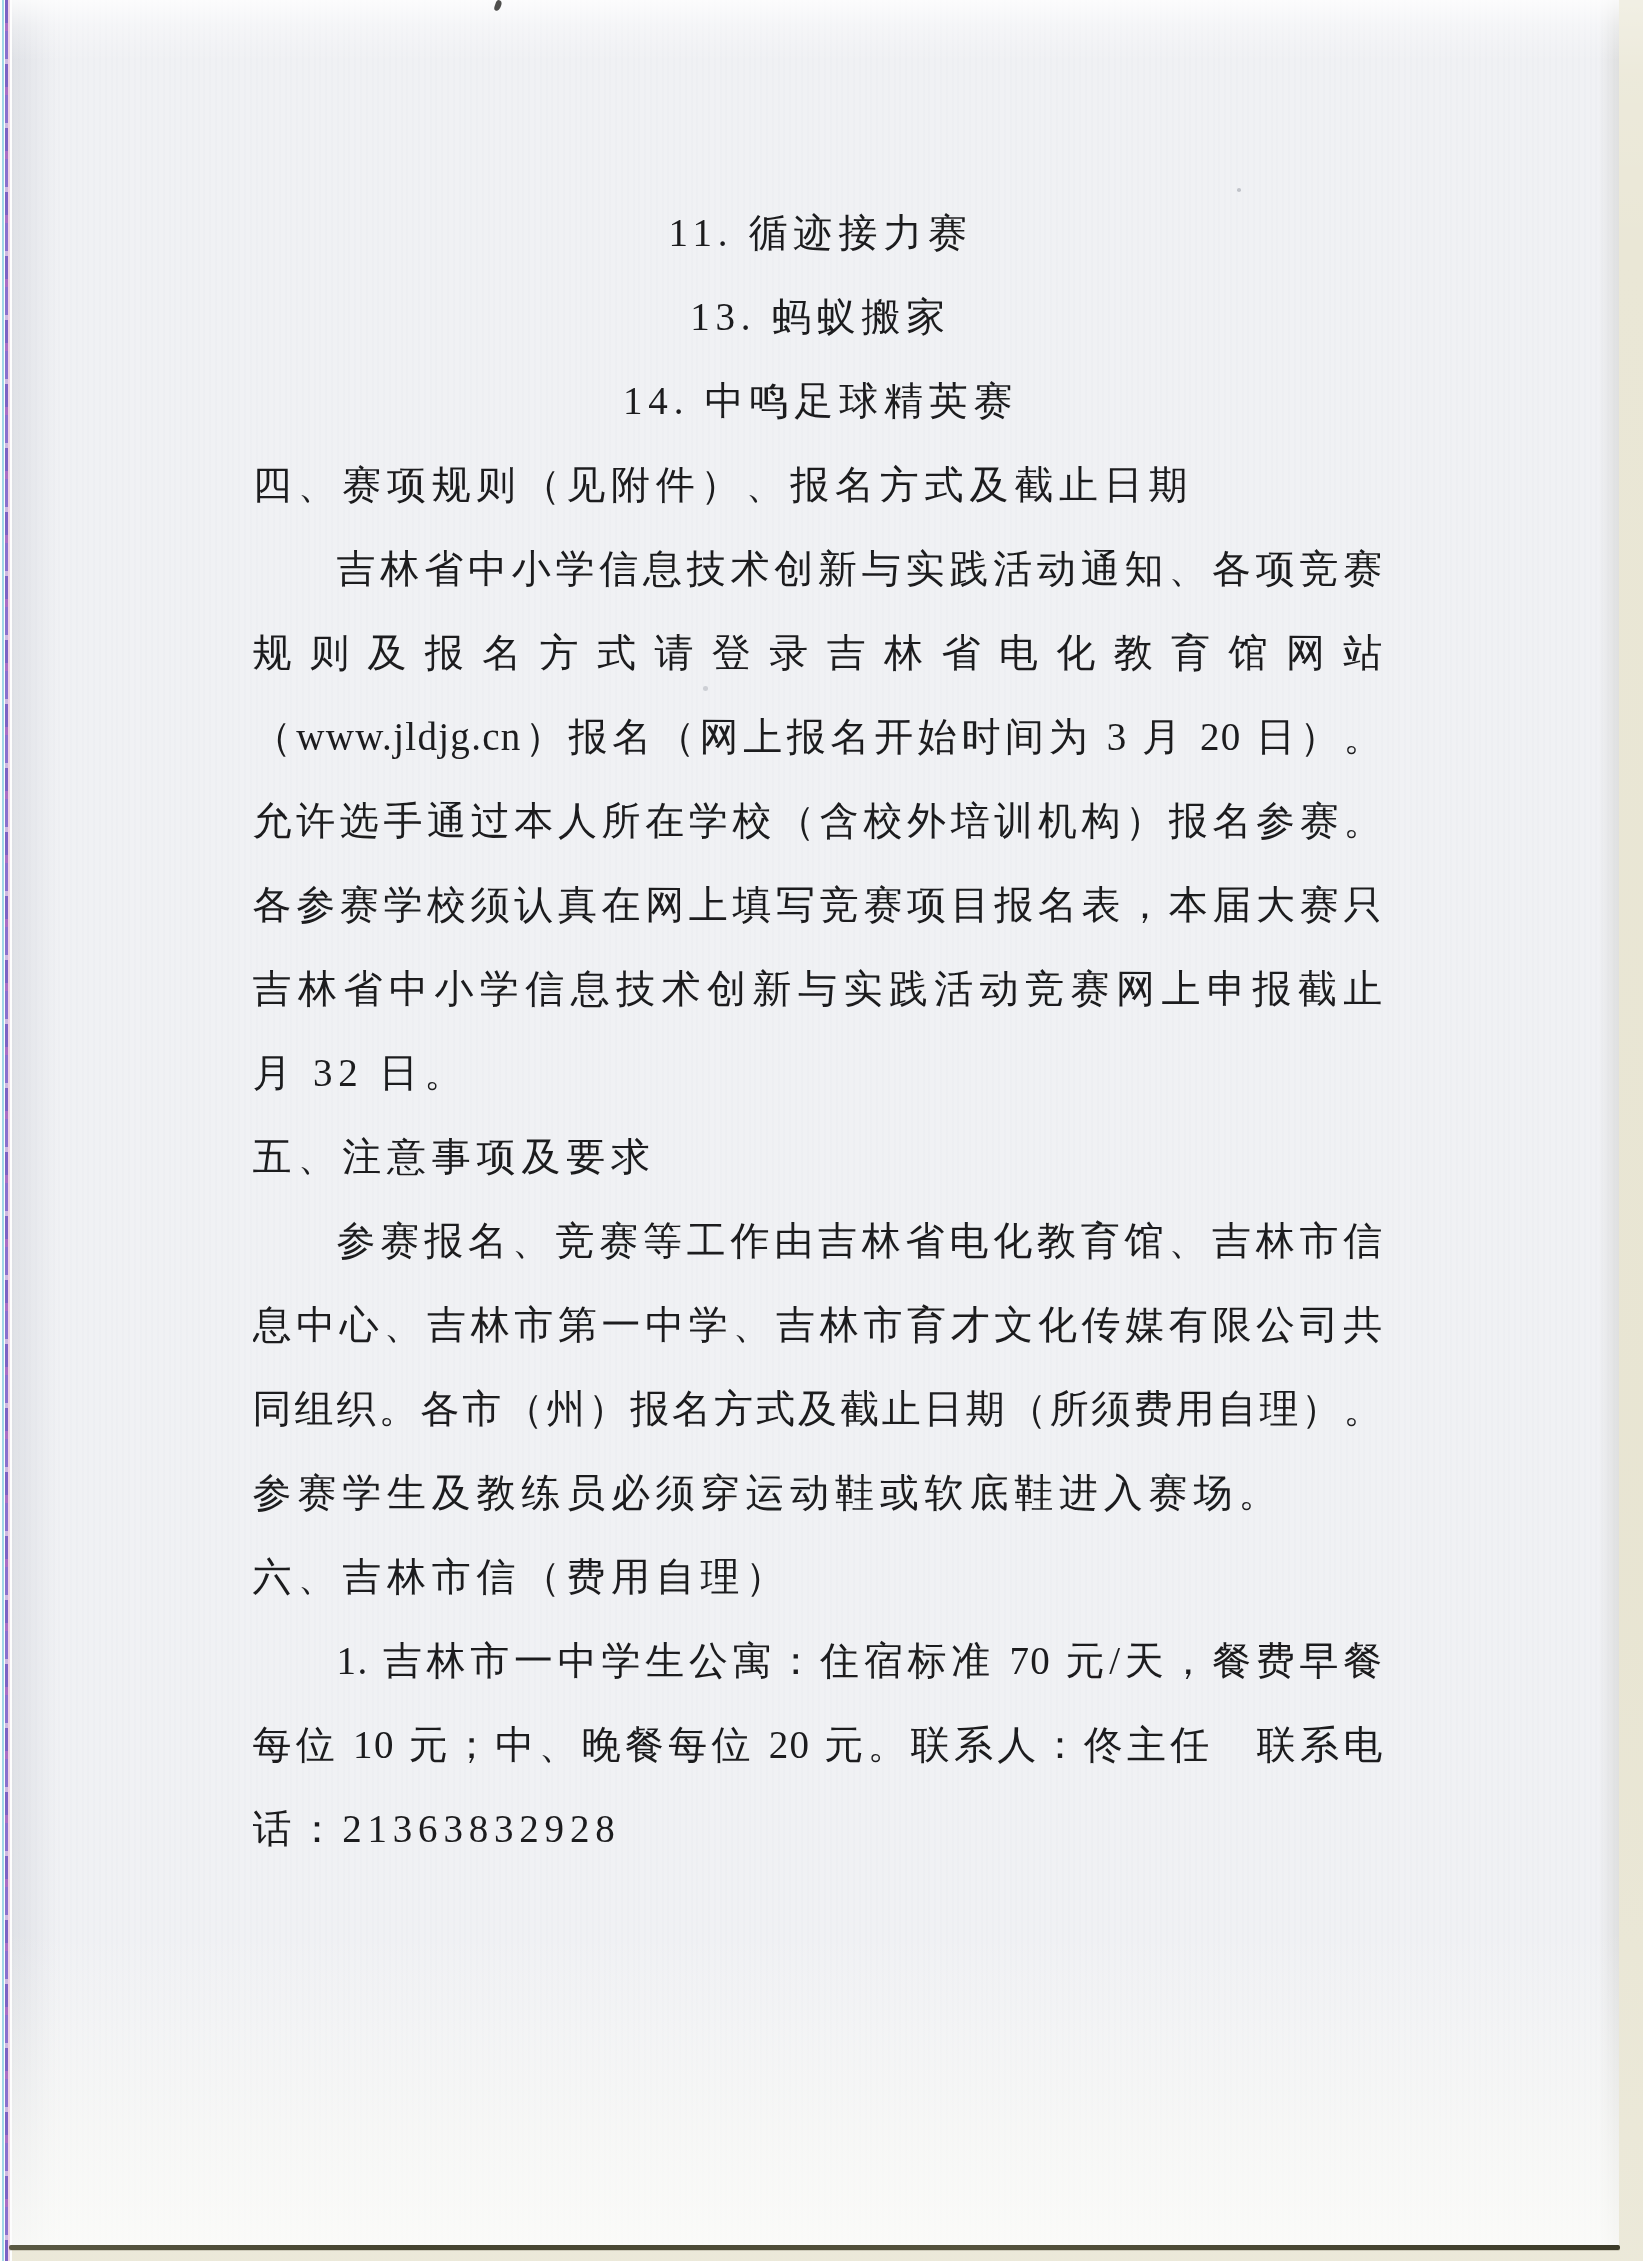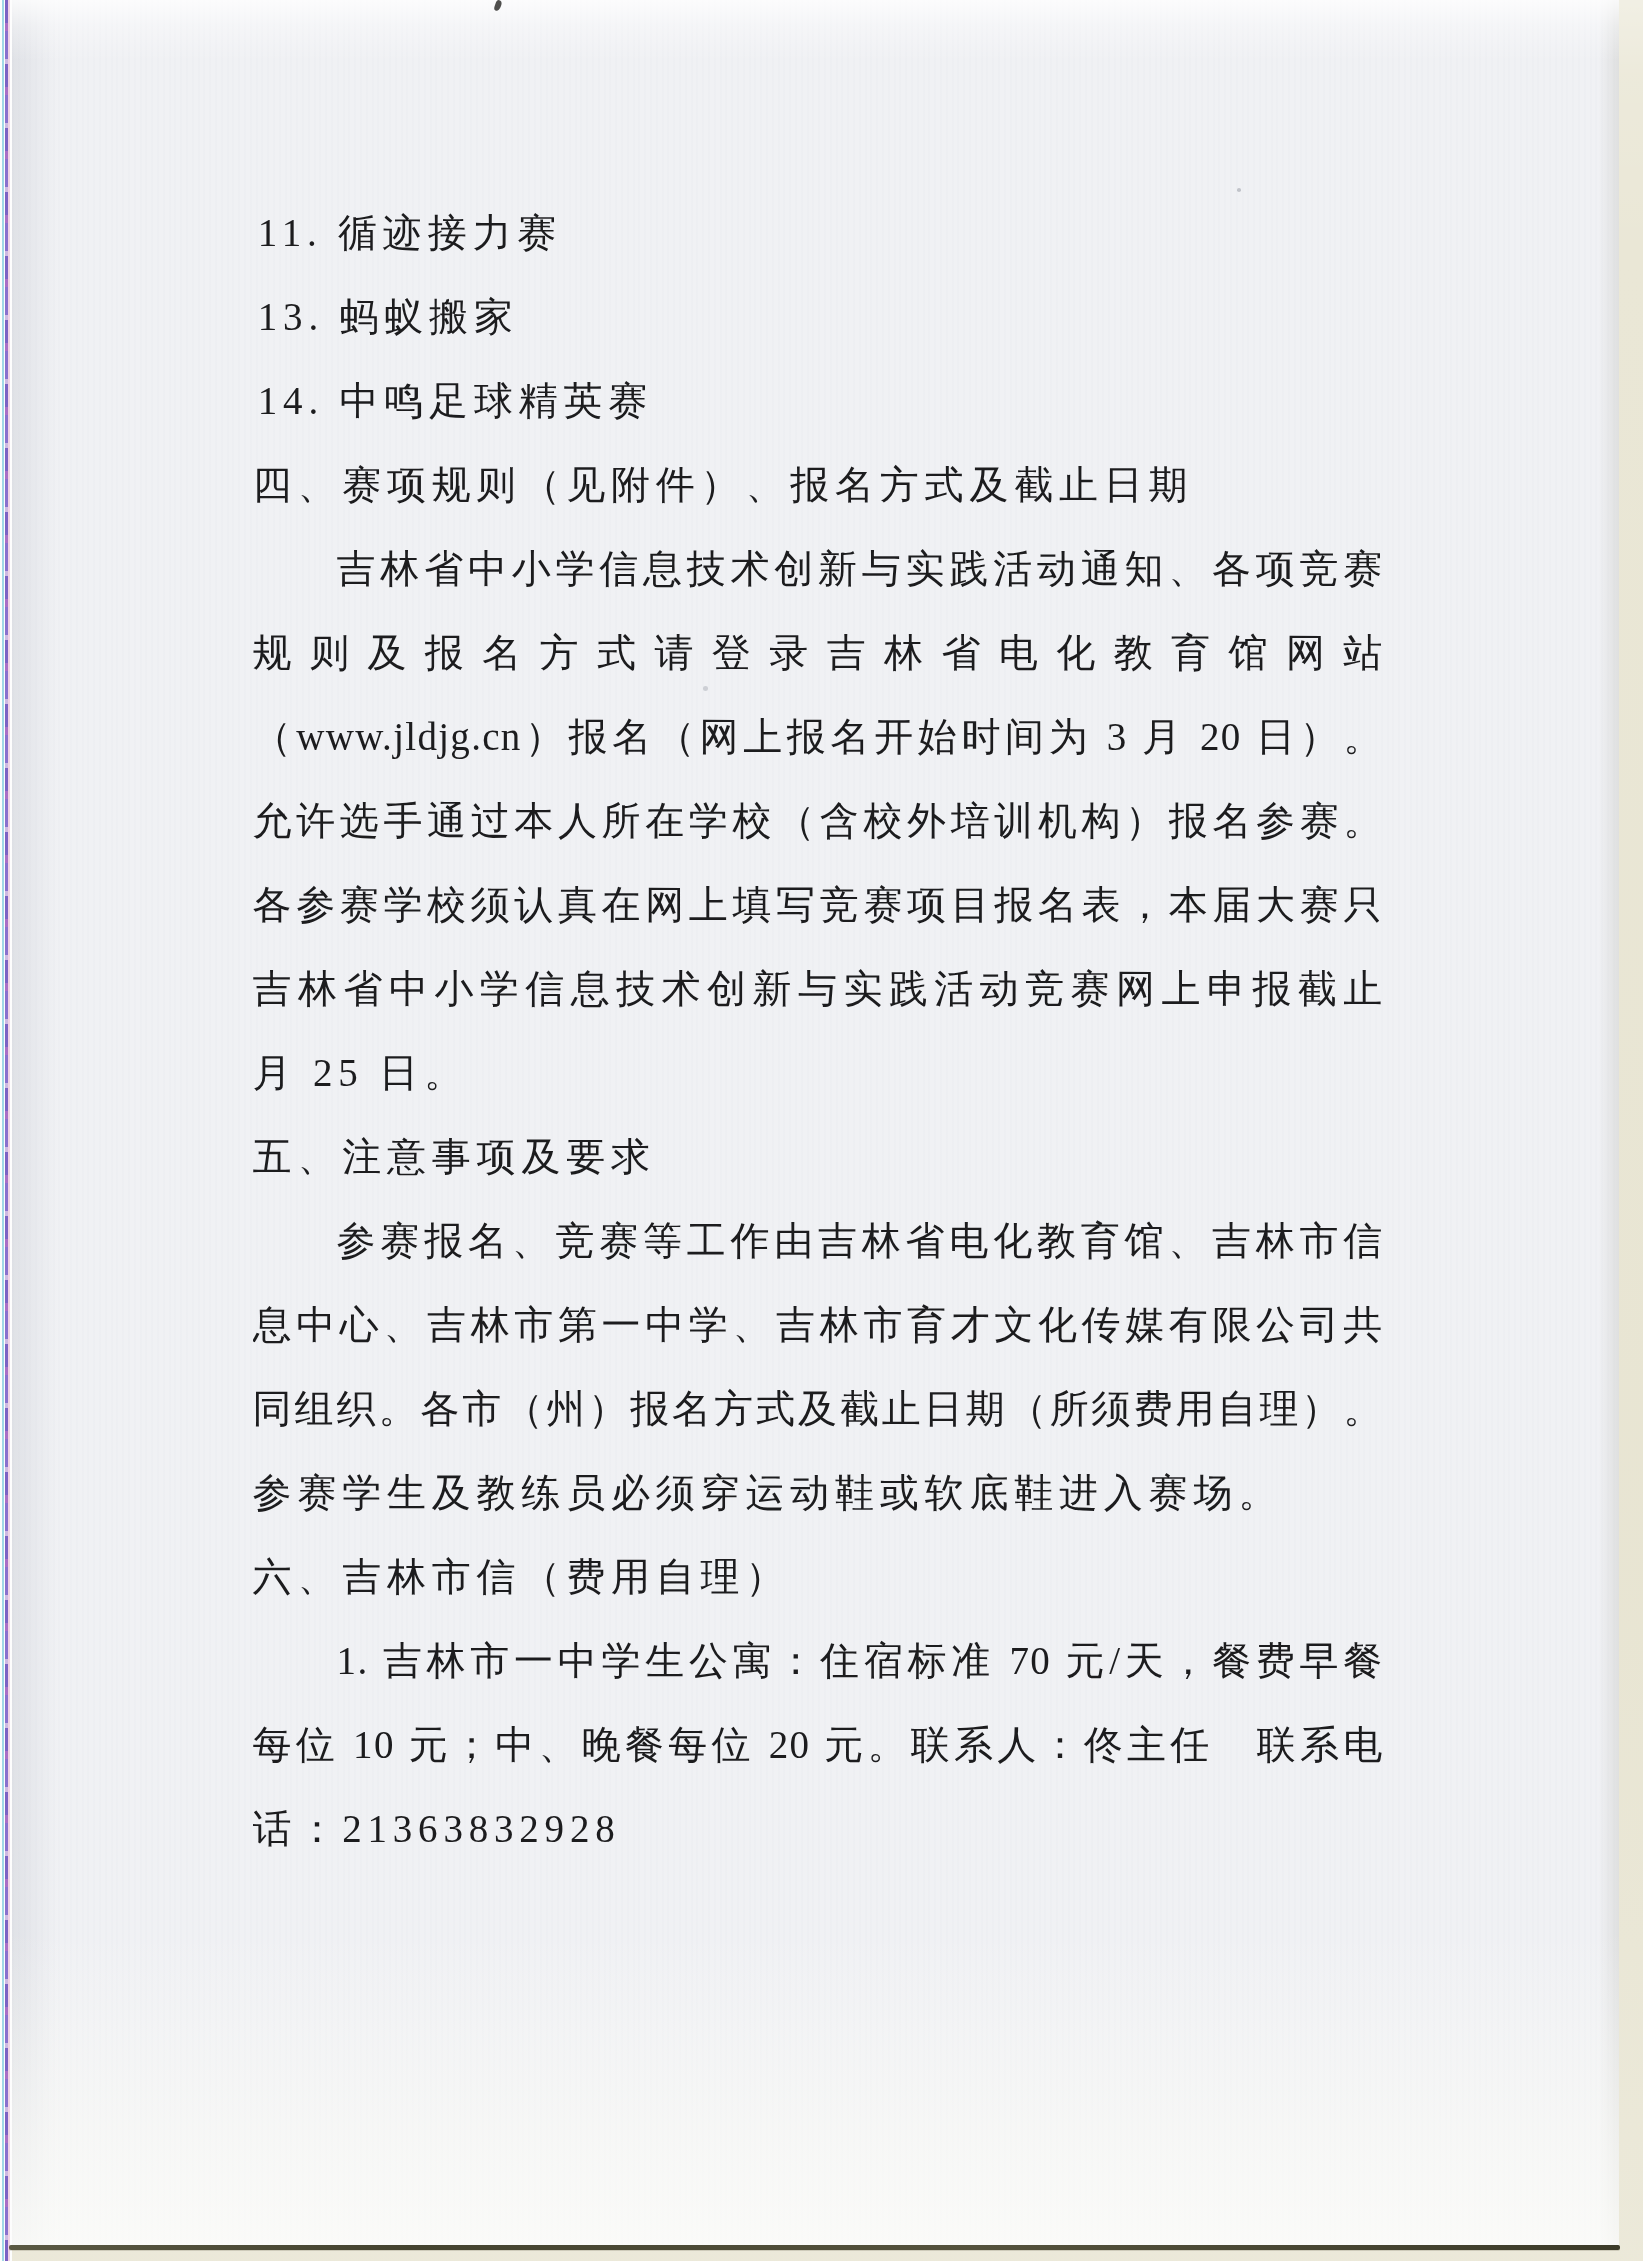--- a/index.html
+++ b/index.html
@@ -73,21 +73,21 @@
     width: 1131px;
     color: var(--ink, #1c1c1e);
     font-size: 39px;
   }
   .line {
     height: 84px;
     line-height: 84px;
     letter-spacing: 5.8px;
     overflow: hidden;
   }
-  .line.list { padding-left: 5.2px; }
+  .line.list { padding-left: 5.2px; text-align: center; }
   .line.j {
     text-align: justify;
     text-align-last: justify;
     letter-spacing: 1.3px;
     font-family: Liberation Serif, serif;
   }
   .line.ind { text-indent: 84px; }
 </style>
 </head>
 <body>
@@ -107,21 +107,21 @@
         <div class="line list">11. 循迹接力赛</div>
         <div class="line list">13. 蚂蚁搬家</div>
         <div class="line list">14. 中鸣足球精英赛</div>
         <div class="line">四、赛项规则（见附件）、报名方式及截止日期</div>
         <div class="line j ind">吉林省中小学信息技术创新与实践活动通知、各项竞赛</div>
         <div class="line j">规则及报名方式请登录吉林省电化教育馆网站</div>
         <div class="line j">（www.jldjg.cn）报名（网上报名开始时间为 3 月 20 日）。</div>
         <div class="line j">允许选手通过本人所在学校（含校外培训机构）报名参赛。</div>
         <div class="line j">各参赛学校须认真在网上填写竞赛项目报名表，本届大赛只</div>
         <div class="line j">吉林省中小学信息技术创新与实践活动竞赛网上申报截止</div>
-        <div class="line">月 25 日。</div>
+        <div class="line">月 32 日。</div>
         <div class="line">五、注意事项及要求</div>
         <div class="line j ind">参赛报名、竞赛等工作由吉林省电化教育馆、吉林市信</div>
         <div class="line j">息中心、吉林市第一中学、吉林市育才文化传媒有限公司共</div>
         <div class="line j">同组织。各市（州）报名方式及截止日期（所须费用自理）。</div>
         <div class="line">参赛学生及教练员必须穿运动鞋或软底鞋进入赛场。</div>
         <div class="line">六、吉林市信（费用自理）</div>
         <div class="line j ind">1. 吉林市一中学生公寓：住宿标准 70 元/天，餐费早餐</div>
         <div class="line j">每位 10 元；中、晚餐每位 20 元。联系人：佟主任　联系电</div>
         <div class="line">话：21363832928</div>
       </div>

